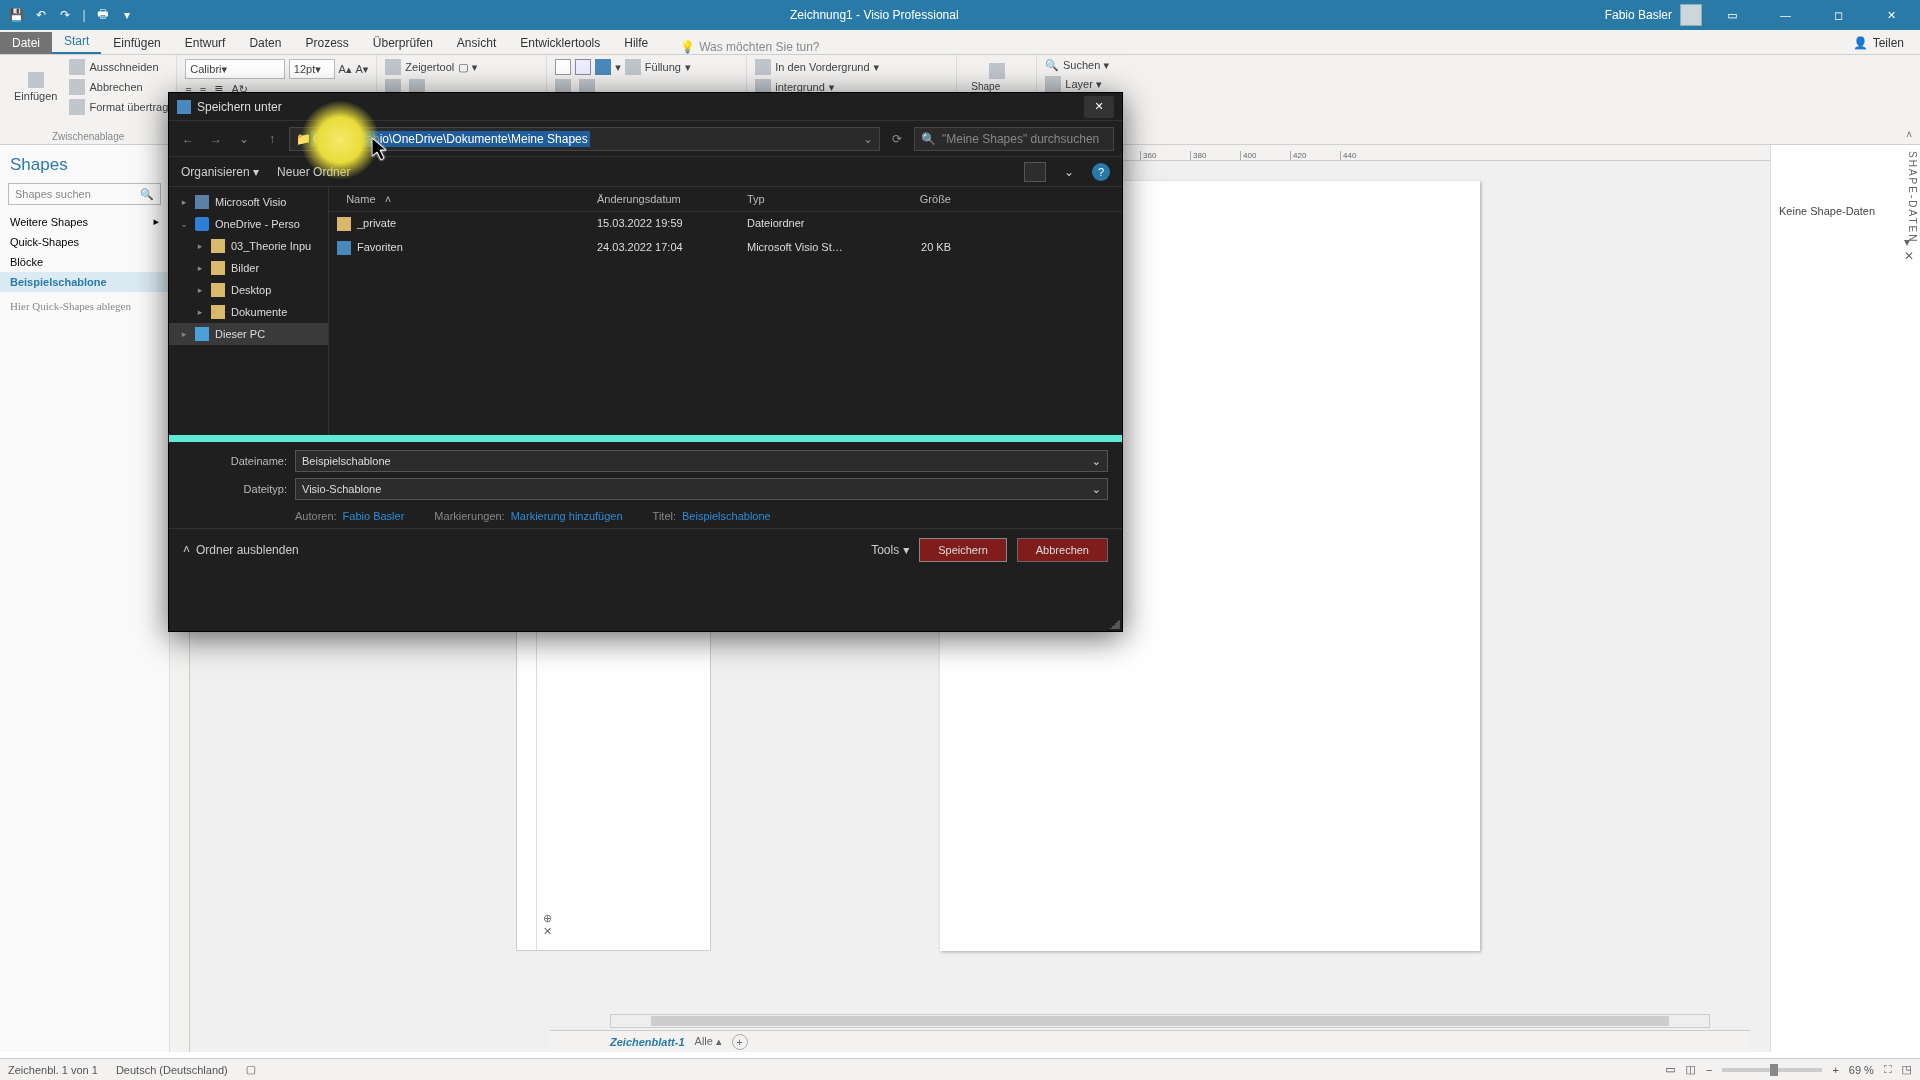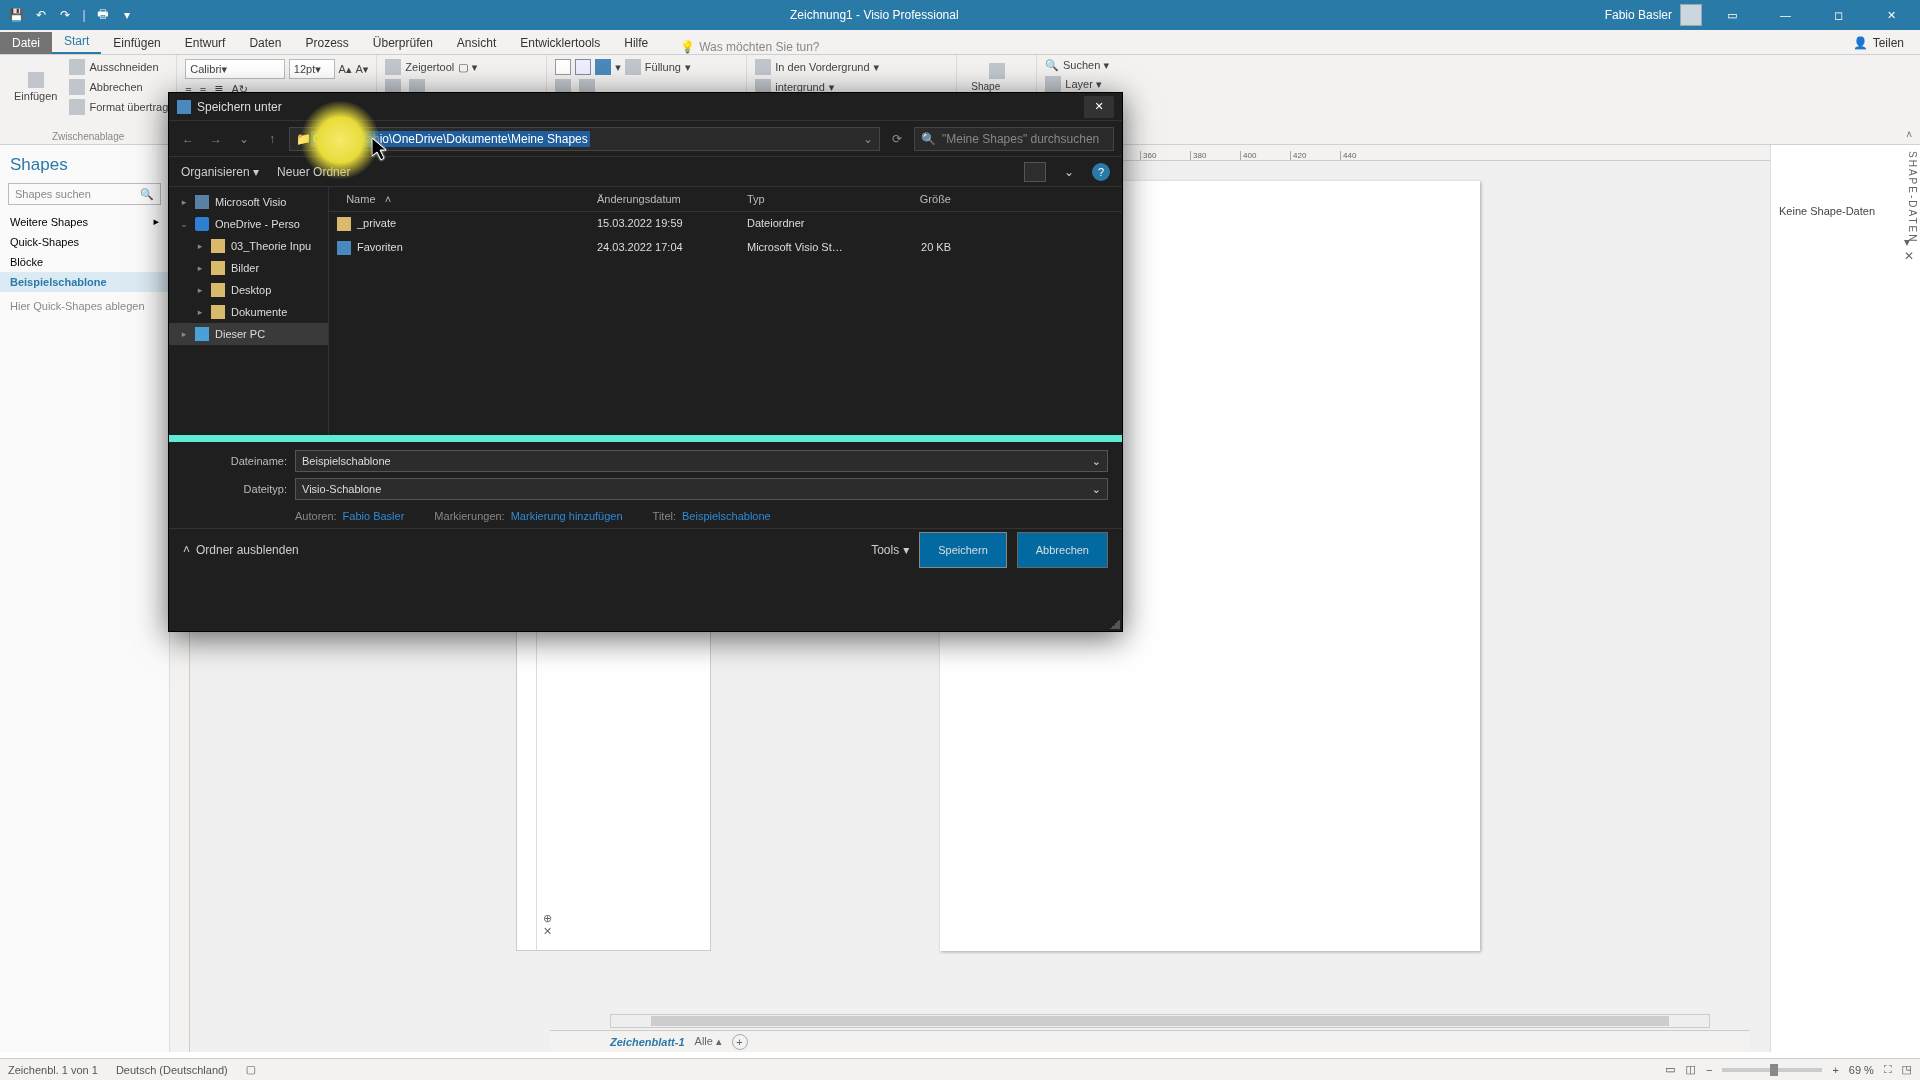--- a/index.html
+++ b/index.html
@@ -36,21 +36,21 @@
 .combo { border:1px solid #bbb;background:#fff;height:20px;display:flex;align-items:center;padding:0 4px;font-size:11px; }
 
 
 .workspace { position:absolute; top:145px; left:0; right:0; bottom:28px; display:flex; }
 .shapes-panel { width:170px; background:#fafafa; border-right:1px solid #ddd; display:flex;flex-direction:column; }
 .shapes-panel h2 { font-size:17px; font-weight:400; color:#2a7aa8; padding:10px 10px 6px 10px; }
 .shapes-search { margin:2px 8px 6px 8px; border:1px solid #bbb; height:22px; display:flex;align-items:center;padding:0 6px;font-size:11px;color:#888;justify-content:space-between; }
 .shapes-list { font-size:11px; }
 .shapes-list .itm { padding:4px 10px; display:flex;justify-content:space-between;align-items:center; }
 .shapes-list .itm.sel { background:#dceaf3;color:#2a7aa8;font-weight:600; }
-.shapes-drop { padding:8px 10px;color:#888;font-size:11px; }
+.shapes-drop { padding:8px 10px;color:#888;font-size:11px;font-family:Liberation Serif, serif; }
 
 
 .canvas-area { flex:1; position:relative; background:#f0f0f0; overflow:hidden; }
 .ruler-h { position:absolute;top:0;left:20px;right:0;height:16px;background:#f3f2f1;border-bottom:1px solid #ccc;font-size:8px;color:#666;display:flex;align-items:flex-end;overflow:hidden; }
 .ruler-h span{display:inline-block;width:50px;border-left:1px solid #aaa;padding-left:2px;}
 .ruler-v { position:absolute;top:16px;left:0;width:20px;bottom:0;background:#f3f2f1;border-right:1px solid #ccc; }
 .page { position:absolute; left:770px; top:36px; width:540px; height:770px; background:#fff; box-shadow:1px 1px 3px rgba(0,0,0,.3); }
 
 
 .sizepane { position:absolute; left:346px; top:36px; width:195px; height:770px; background:#fff; border:1px solid #ccc; font-size:11px; }
@@ -115,21 +115,21 @@
 .dialog .form .fr { display:flex;align-items:center;gap:8px;margin-bottom:6px; }
 .dialog .form .fr label{width:90px;text-align:right;color:#bbb;font-size:11px;}
 .dialog .form .fr .inp{flex:1;height:22px;background:#2c2c2c;border:1px solid #555;padding:0 6px;color:#ddd;font-size:11px;display:flex;align-items:center;justify-content:space-between;}
 .dialog .form .meta{display:flex;gap:30px;padding:4px 0 0 98px;font-size:11px;}
 .dialog .form .meta .ml{color:#888;}
 .dialog .form .meta .mv{color:#2d8bd8;margin-left:6px;}
 .dialog .footer { border-top:1px solid #333;height:42px;display:flex;align-items:center;padding:0 14px;gap:10px; }
 .dialog .footer .hide{color:#ccc;display:flex;align-items:center;gap:6px;}
 .dialog .footer .spacer{flex:1;}
 .dialog .footer .tools{color:#ccc;display:flex;align-items:center;gap:4px;}
-.dialog .footer button{height:36px;padding:0 18px;background:#0369a1;border:1px solid #666;color:#ddd;font-size:11px;}
+.dialog .footer button{height:24px;padding:0 18px;background:#7f1d1d;border:1px solid #666;color:#ddd;font-size:11px;}
 .dialog .footer button.primary{border:1px solid #888;}
 .dialog .grip{position:absolute;right:2px;bottom:2px;width:10px;height:10px;background:linear-gradient(135deg,transparent 50%,#555 50%);}
 
 
 .spot { position:absolute; left:300px; top:100px; width:80px;height:80px;border-radius:50%;background:radial-gradient(circle,#f5e96a 0%,#e8dc3a 40%,rgba(232,220,58,0) 70%);z-index:60;pointer-events:none; }
 .cursor { position:absolute; left:372px; top:138px; z-index:61; font-size:18px; color:#000;pointer-events:none; }
 .cursor svg{filter:drop-shadow(0 0 1px #fff);}
 </style>
 </head>
 <body>

